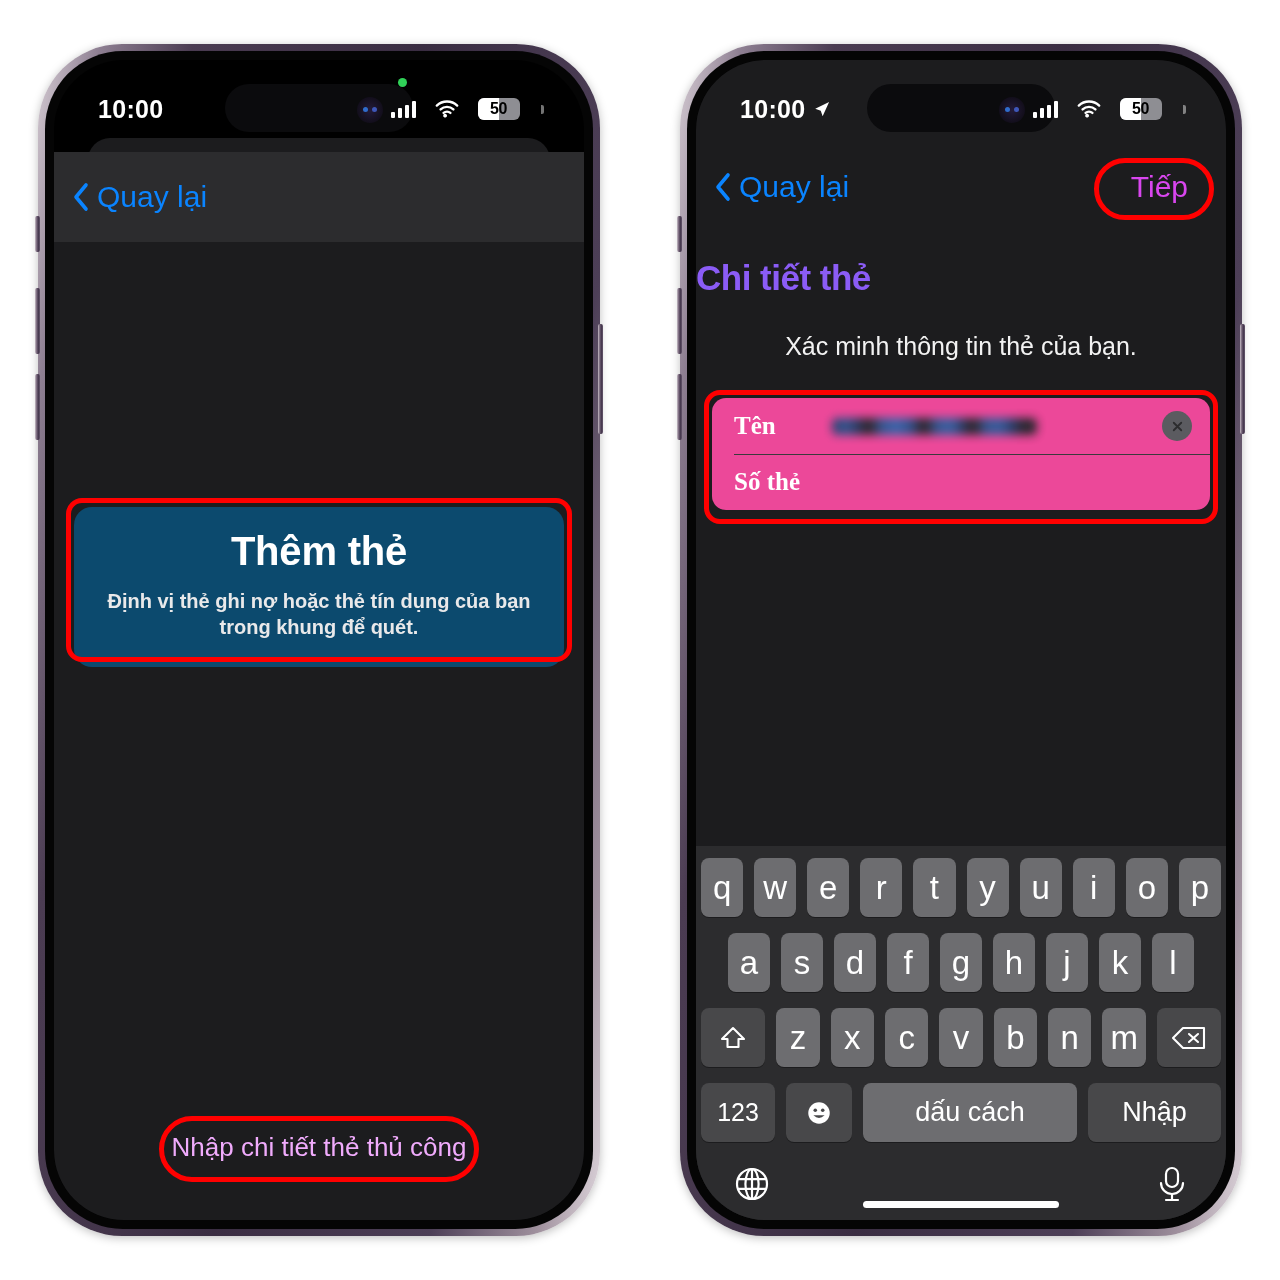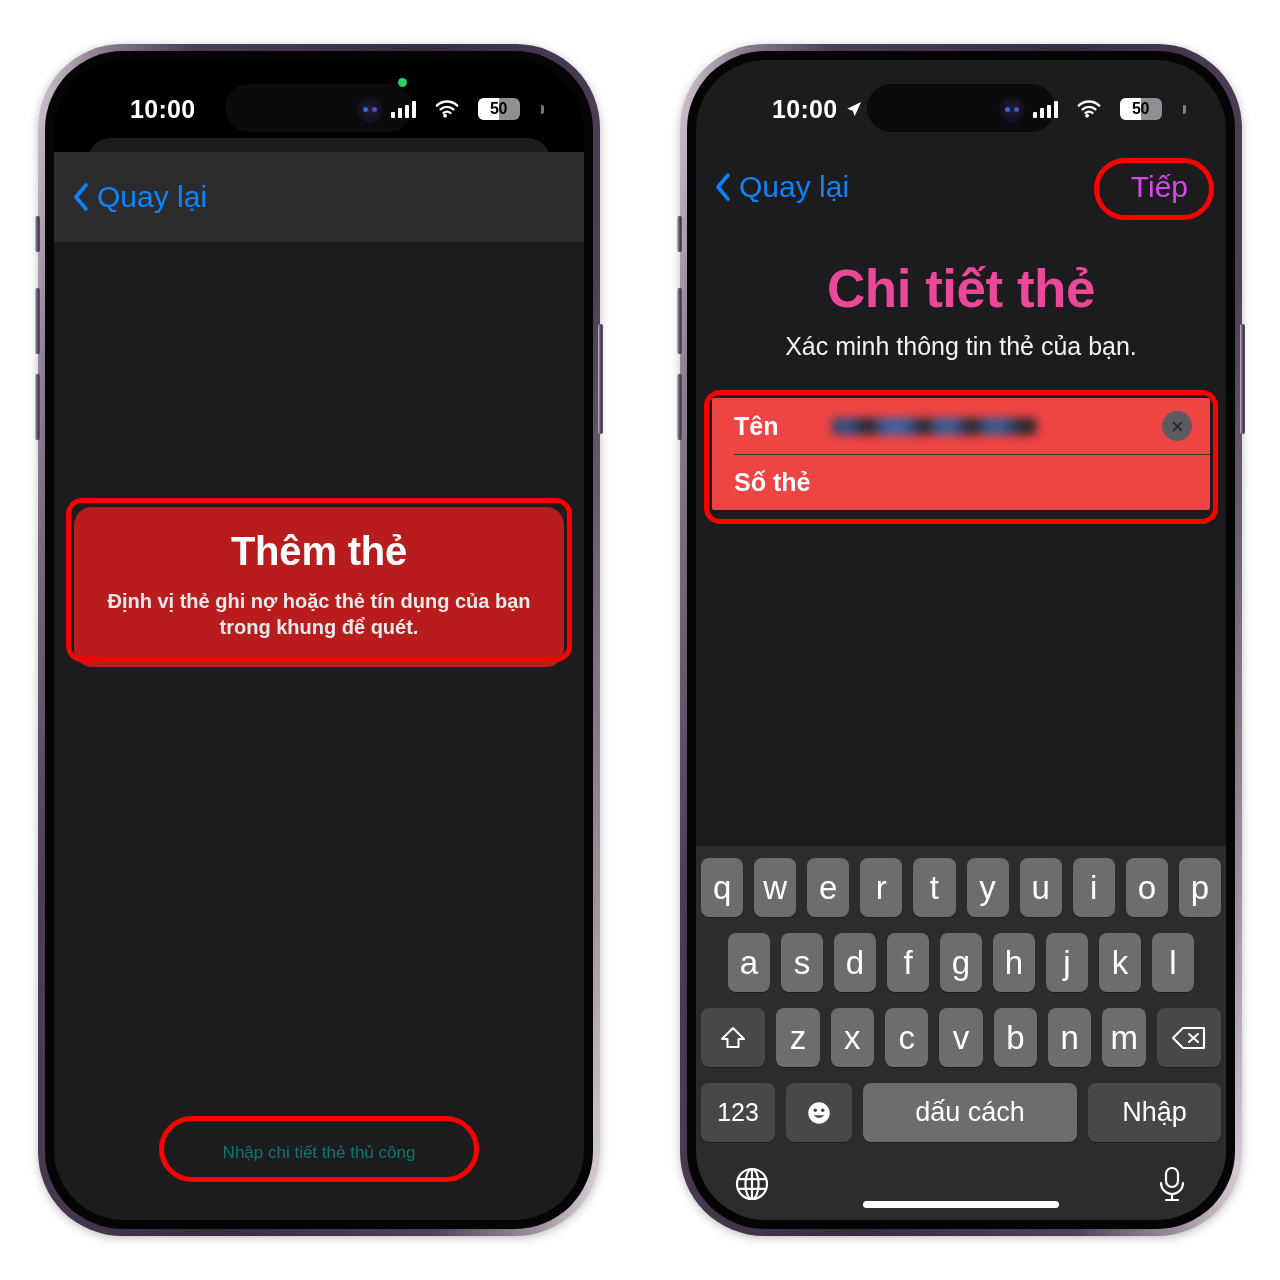--- a/index.html
+++ b/index.html
@@ -61,21 +61,21 @@
   
   .statusbar {
     position: absolute; top: 0; left: 0; right: 0;
     height: 76px;
     display: flex; align-items: center; justify-content: space-between;
     padding: 22px 40px 0 44px;
     color: #fff;
     z-index: 40;
     pointer-events: none;
   }
-  .sb-left { display:flex; align-items:center; gap:7px; font-size: 25px; font-weight: 700; letter-spacing: .3px; margin-left: 32px; }
+  .sb-left { display:flex; align-items:center; gap:7px; font-size: 25px; font-weight: 700; letter-spacing: .3px; }
   .sb-right { display:flex; align-items:center; gap:19px; position: relative; }
   .loc-arrow { display:inline-block; width:19px; height:19px; }
   .rec-dot {
     position: absolute; top: -20px; left: 7px;
     width: 9px; height: 9px; border-radius: 50%;
     background: #30d158;
   }
   .signal { display:flex; align-items:flex-end; gap:2.5px; height:17px; }
   .signal i { width:4.5px; background:#fff; border-radius:1px; display:block; }
   .signal i:nth-child(1){height:6px}
@@ -162,67 +162,67 @@
   .chev { width: 17px; height: 30px; flex: none; }
   .scanbody {
     position:absolute; top: 182px; left:0; right:0; bottom:0;
     background: #1c1c1e;
   }
 
   .hint-card {
     position:absolute;
     left: 20px; right: 20px;
     top: 447px;
-    background: #b91c1c;
+    background: #0c4a6e;
     border-radius: 18px;
     padding: 22px 22px 26px;
     text-align:center;
   }
   .hint-title {
     color:#fff; font-size: 40px; font-weight: 700; letter-spacing: -0.2px;
     margin-bottom: 14px;
   }
   .hint-sub {
     color:#e9e9ea; font-size: 20px; line-height: 1.32; font-weight: 700;
   }
 
   .manual-btn {
     position:absolute;
     left: 50%; transform: translateX(-50%);
     bottom: 44px;
-    color:#0f766e;
-    font-size: 17px;
+    color:#f0abfc;
+    font-size: 26px;
     white-space: nowrap;
     padding: 13px 30px;
   }
 
   
   .navbar2 {
     position:absolute; top: 88px; left:0; right:0;
     height: 78px;
     display:flex; align-items:center; justify-content:space-between;
     padding: 0 26px 0 18px;
   }
   .next-btn { color:#d946ef; font-size: 30px; font-weight: 400; padding: 6px 12px; }
   .page-title {
     position:absolute; top: 198px; left:0; right:0;
-    text-align:center;
-    color:#ec4899; font-size: 53px; font-weight:700; letter-spacing:-.5px;
+    color:#8b5cf6; font-size: 35px; font-weight:700; letter-spacing:-.5px;
   }
   .page-sub {
     position:absolute; top: 272px; left:0; right:0;
     text-align:center;
     color:#f2f2f2; font-size: 25px; font-weight:400;
   }
   .form-group {
     position:absolute;
     top: 338px; left: 16px; right: 16px;
-    background: #ef4444;
-    border-radius: 2px;
+    background: #ec4899;
+    border-radius: 14px;
     overflow: hidden;
+    font-family: Liberation Serif, serif;
   }
   .frow {
     display:flex; align-items:center;
     height: 56px;
     padding: 0 18px 0 22px;
     position: relative;
   }
   .frow + .frow::before {
     content:""; position:absolute; left: 22px; right: 0; top:0;
     height:1px; background:#3a3a3c;

